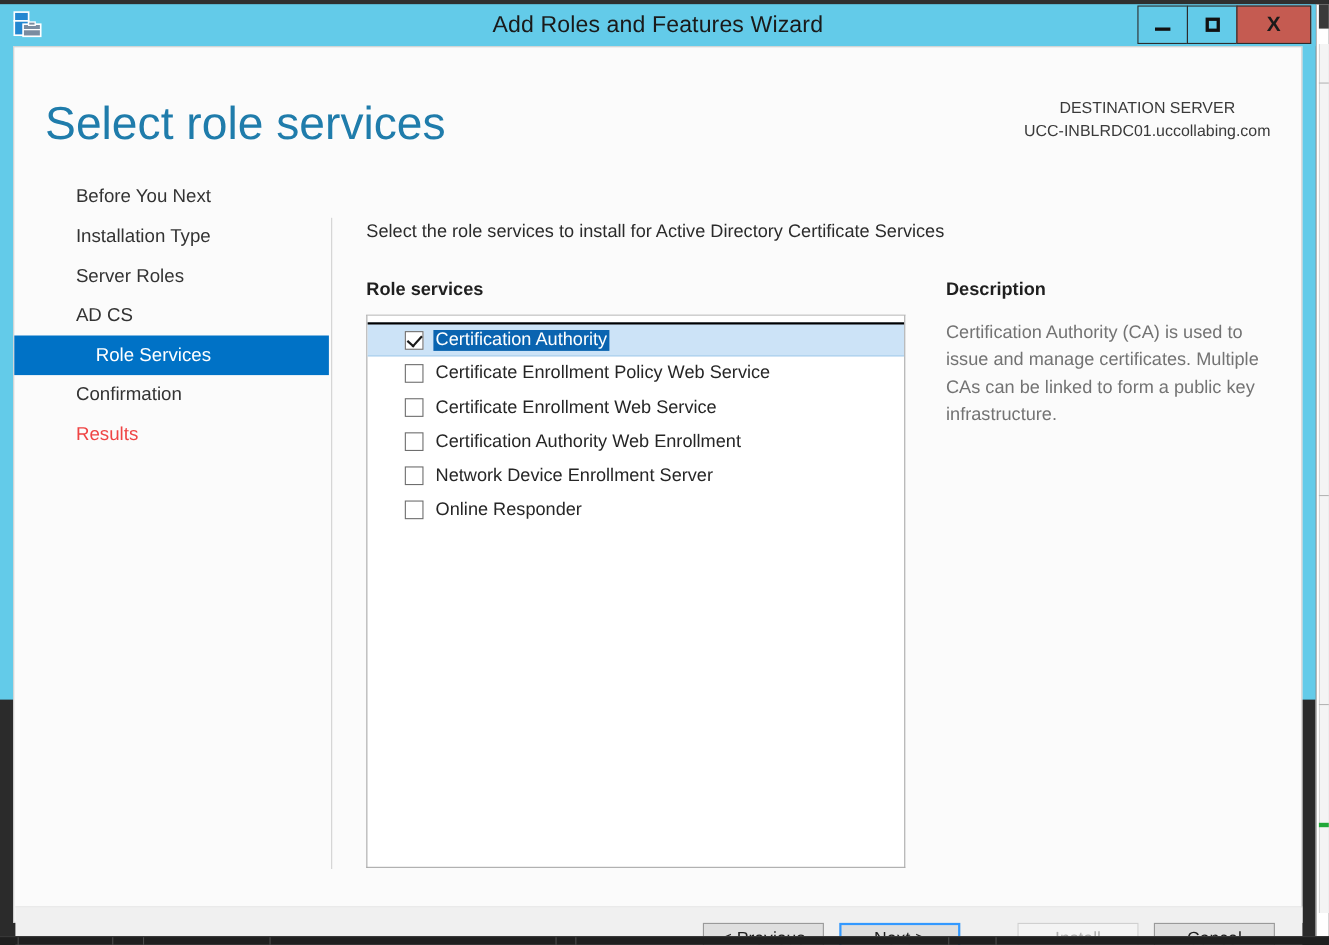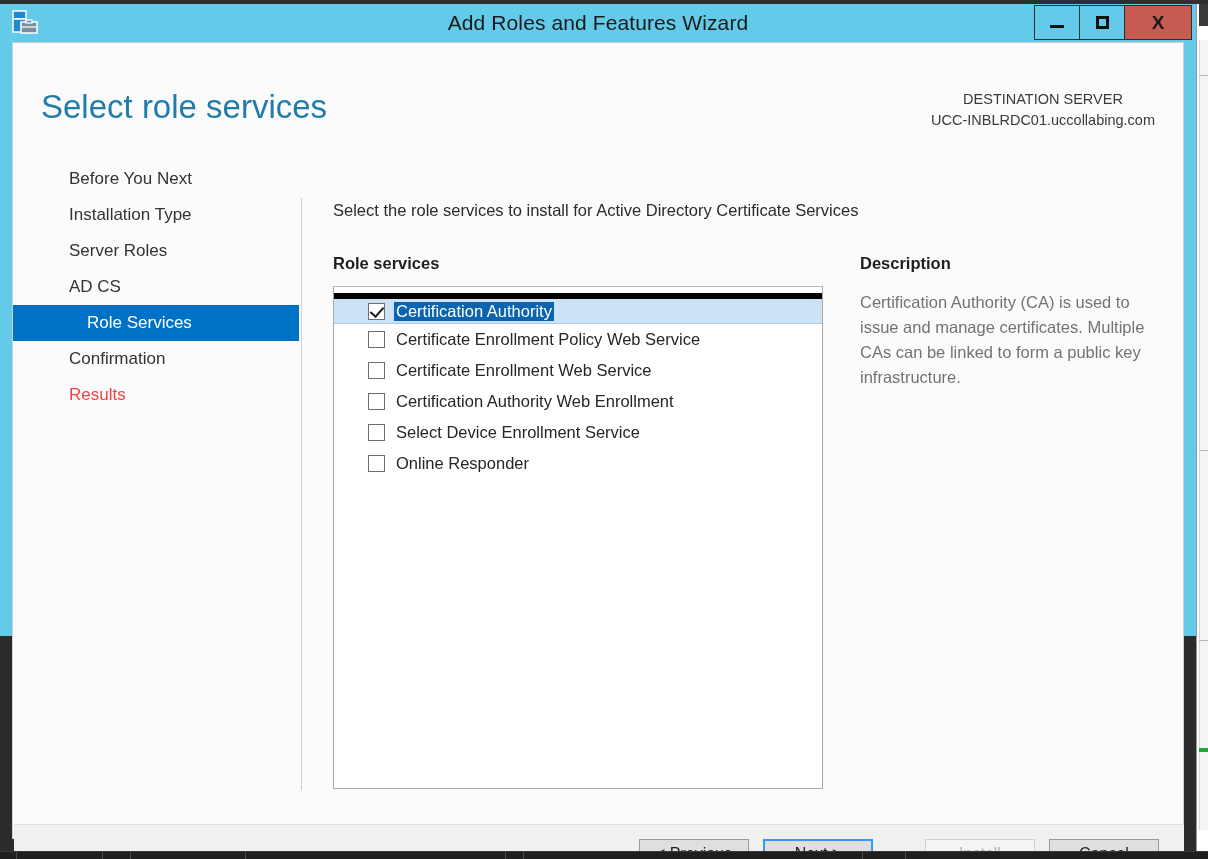--- a/index.html
+++ b/index.html
@@ -157,21 +157,21 @@
     width: 1172px; height: 797px;
     background: #fbfbfb;
     border: 1px solid #cfcfcf;
     box-sizing: border-box;
   }
 
   
   .page-title {
     position: absolute;
     left: 28px; top: 45px;
-    font-size: 33px;
+    font-size: 42px;
     font-weight: 400;
     color: #1f7cab;
     white-space: nowrap;
   }
   .dest-block {
     position: absolute;
     right: 28px; top: 46px;
     text-align: center;
     font-size: 14.5px;
     color: #3a3a3a;
@@ -258,21 +258,21 @@
   .lb-row {
     height: 31px;
     display: flex;
     align-items: center;
     padding-left: 34px;
     cursor: default;
     box-sizing: border-box;
   }
   .lb-row.selected {
     background: #cce3f7;
-    border-top: 6px solid #000000;
+    border-top: 2px solid #000000;
     border-bottom: 1px solid #a7cdeb;
   }
   .cbx {
     width: 17px; height: 17px;
     border: 1px solid #6e6e6e;
     background: #ffffff;
     box-sizing: border-box;
     position: relative;
     flex: 0 0 auto;
     margin-right: 9px;
@@ -416,21 +416,21 @@
         <div class="lb-row">
           <span class="cbx"></span>
           <span class="lb-label">Certificate Enrollment Web Service</span>
         </div>
         <div class="lb-row">
           <span class="cbx"></span>
           <span class="lb-label">Certification Authority Web Enrollment</span>
         </div>
         <div class="lb-row">
           <span class="cbx"></span>
-          <span class="lb-label">Select Device Enrollment Service</span>
+          <span class="lb-label">Network Device Enrollment Server</span>
         </div>
         <div class="lb-row">
           <span class="cbx"></span>
           <span class="lb-label">Online Responder</span>
         </div>
       </div>
 
       <div class="desc-label">Description</div>
       <div class="desc-body">Certification Authority (CA) is used to issue and manage certificates. Multiple CAs can be linked to form a public key infrastructure.</div>
 

